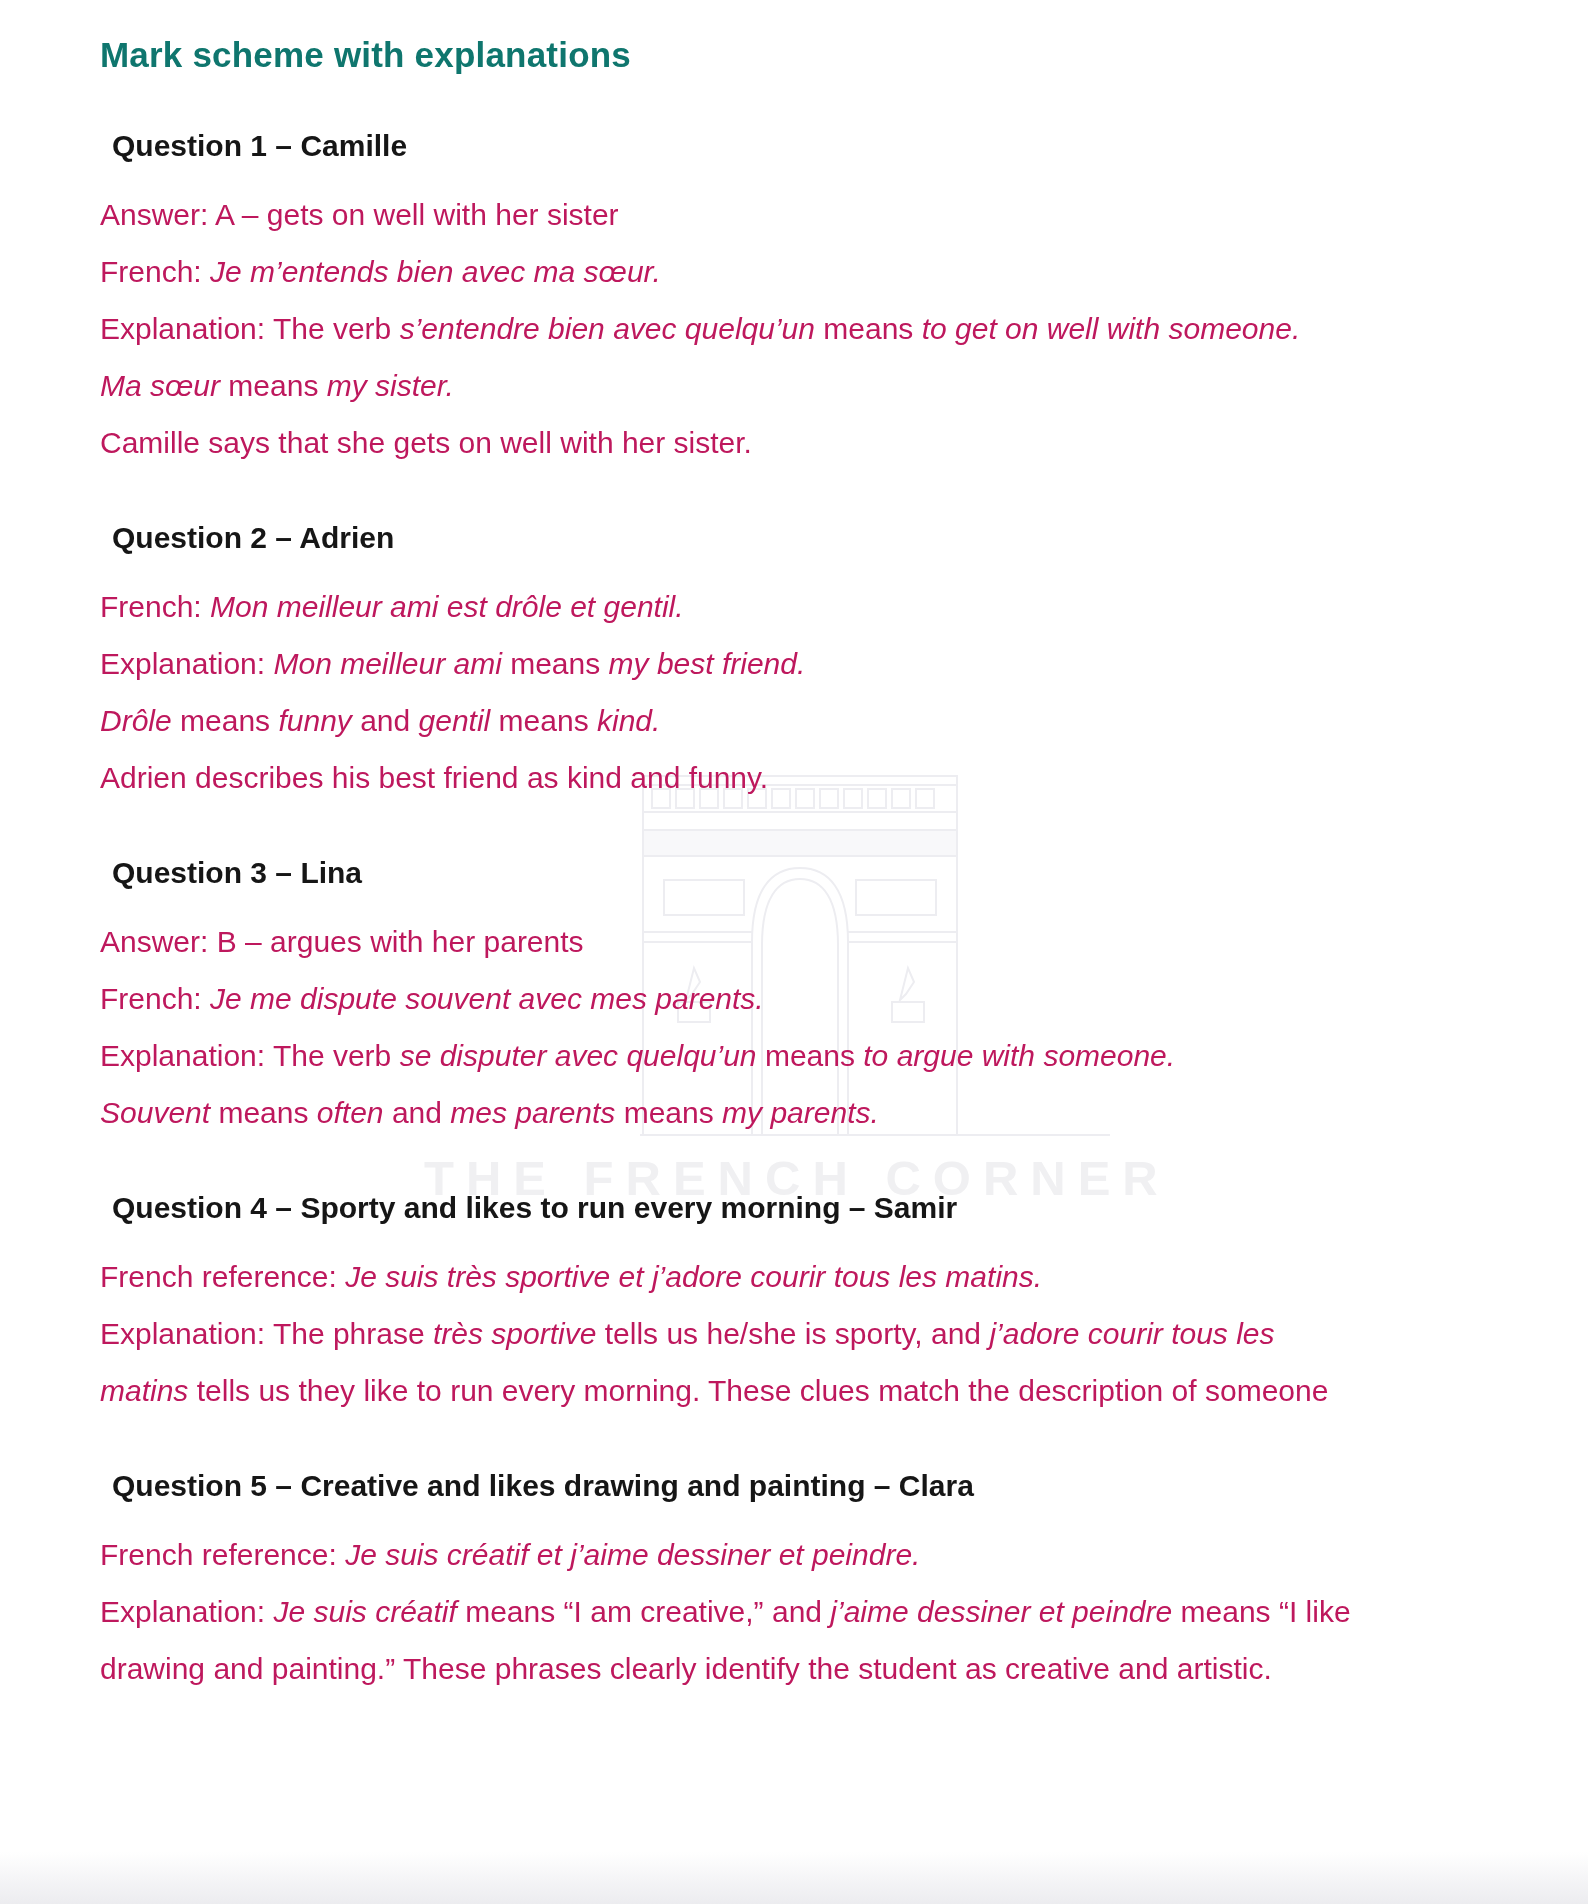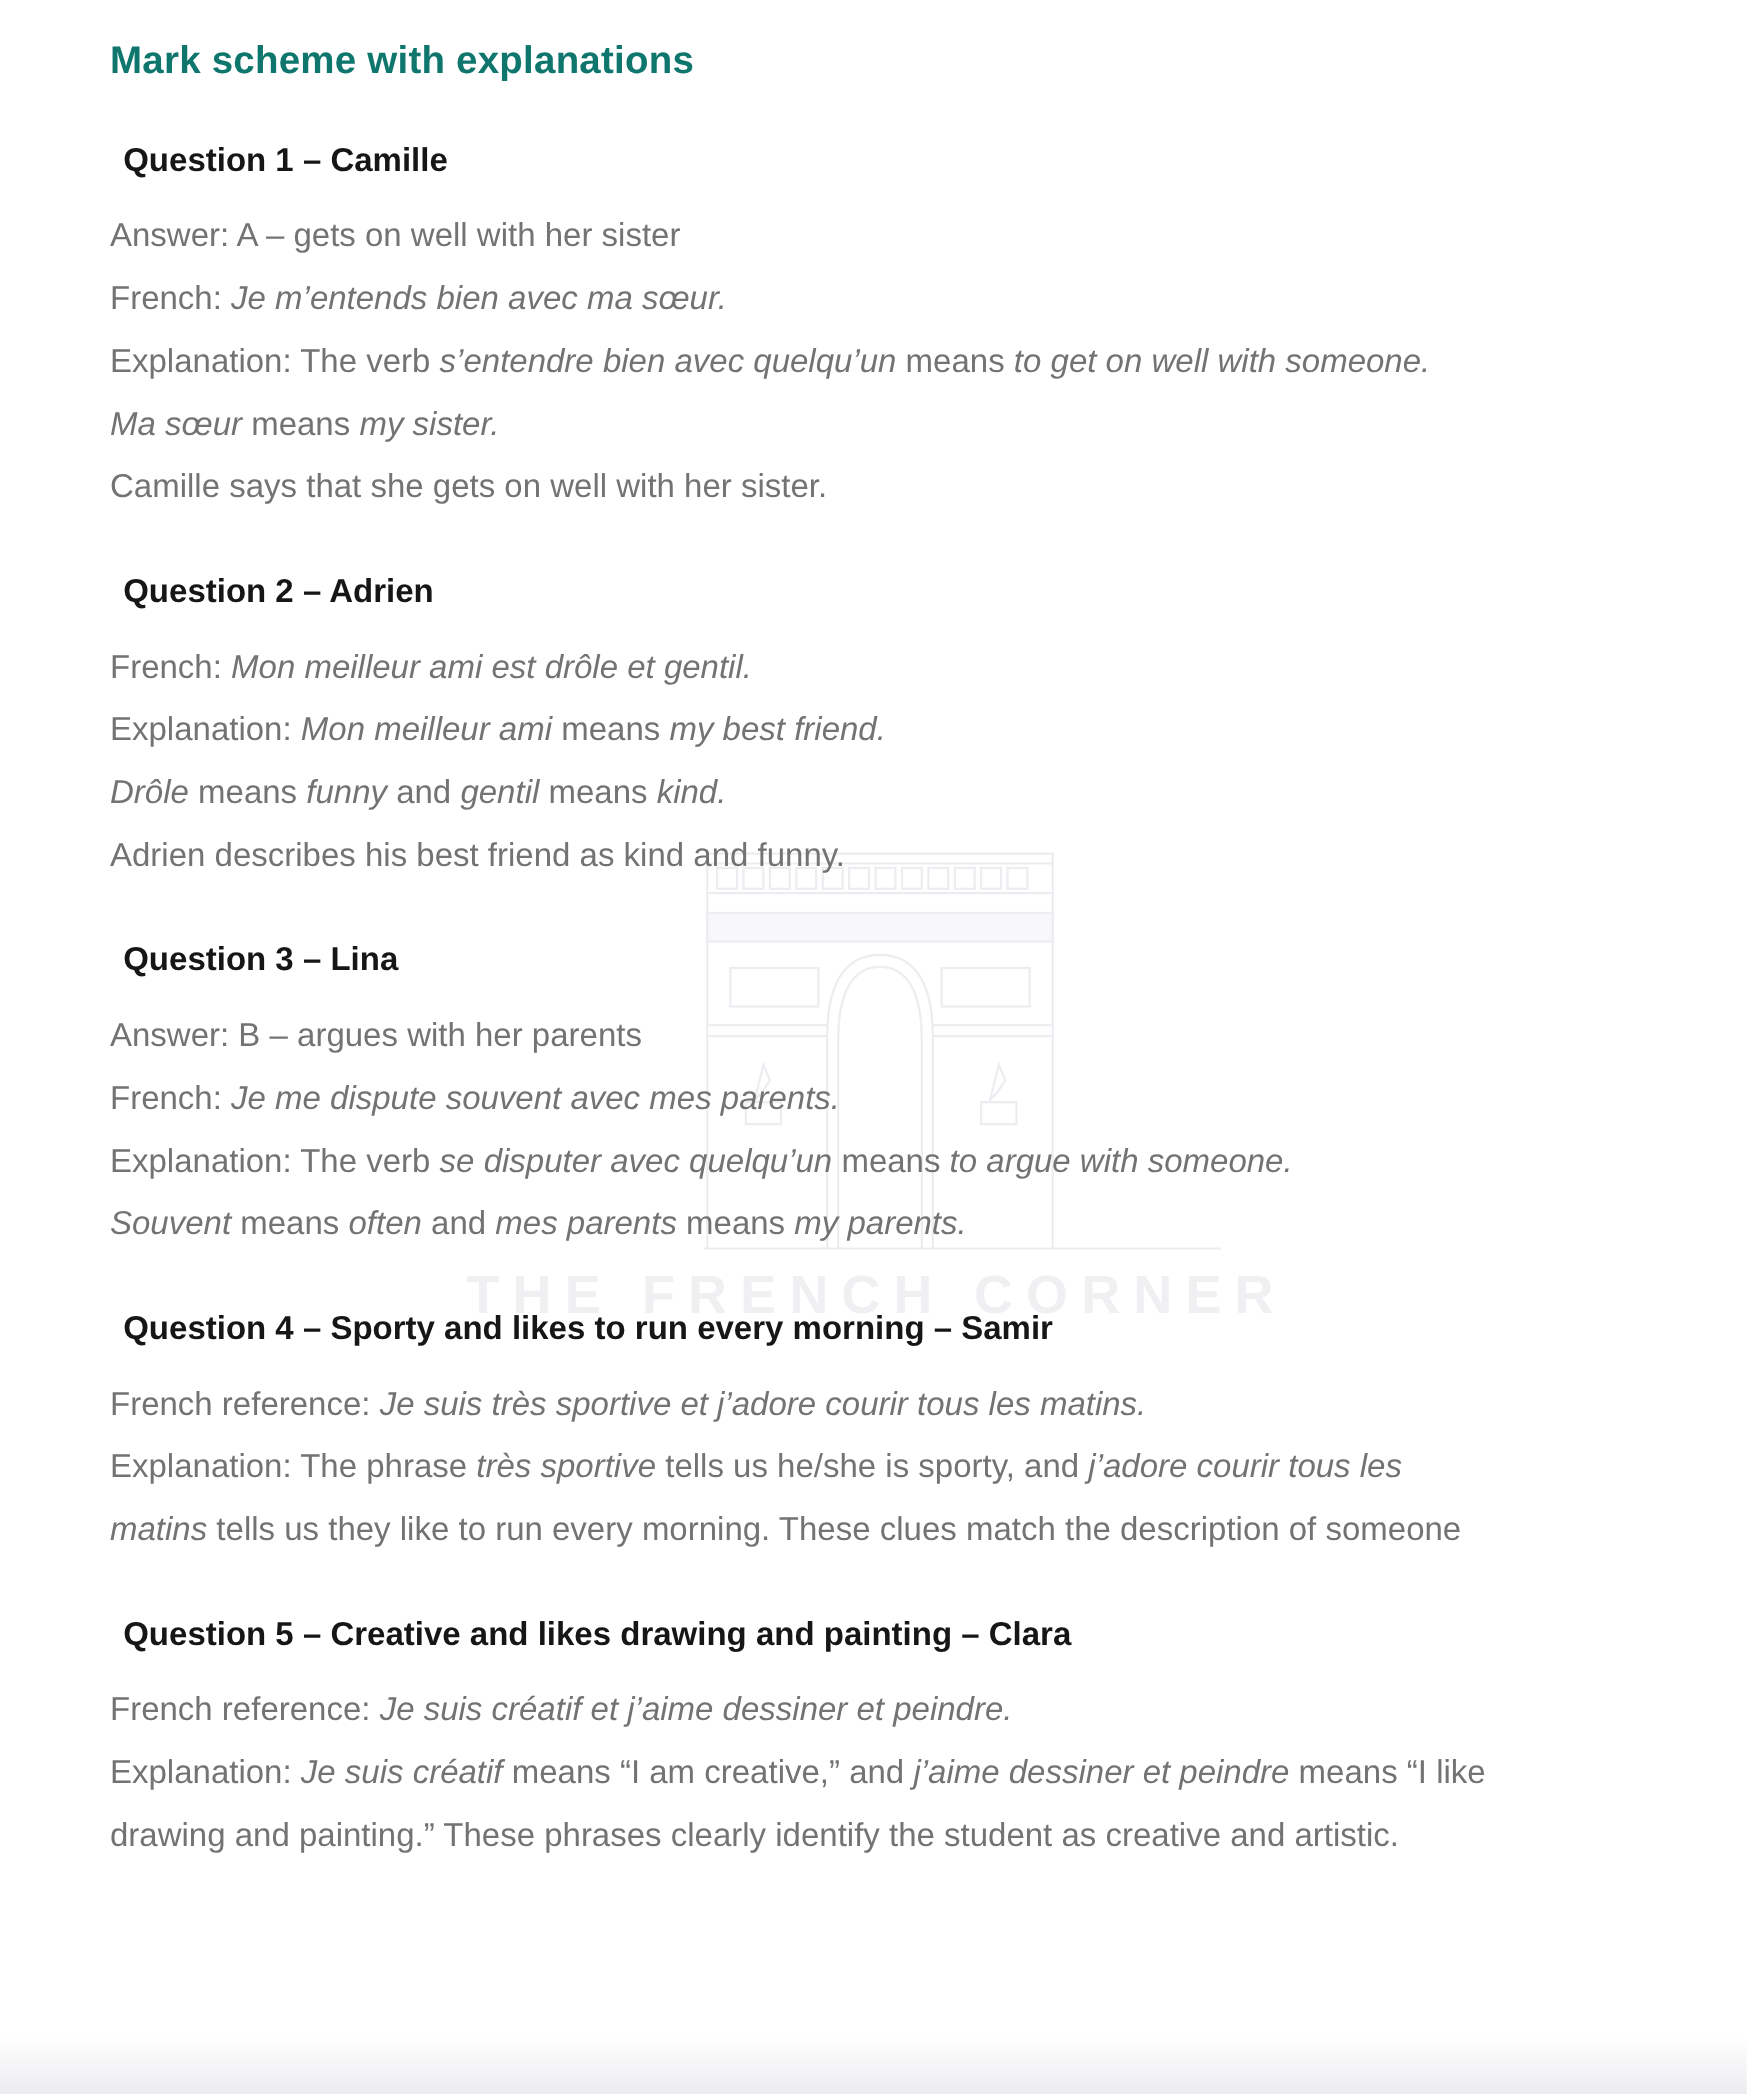--- a/index.html
+++ b/index.html
@@ -33,21 +33,21 @@
     margin:0 0 29px 0;letter-spacing:0.2px;color:#0f766e;
     white-space:nowrap;
   }
   section.qsection{margin:0 0 38px 0;}
   .heading{
     font-size:30px;line-height:57px;font-weight:700;margin:12px;
     color:#161616;white-space:nowrap;
   }
   .line{
     font-size:30px;line-height:57px;margin:0;
-    color:#737373;white-space:nowrap;
+    color:#be185d;white-space:nowrap;
   }
   .line i{font-style:italic;}
 </style>
 </head>
 <body>
 
 <div class="wm-layer">
   <div class="wm-monument">
     <svg width="470" height="366" viewBox="0 0 470 366" fill="none" xmlns="http://www.w3.org/2000/svg">
       <g stroke="#ededf1" stroke-width="2" fill="none">

